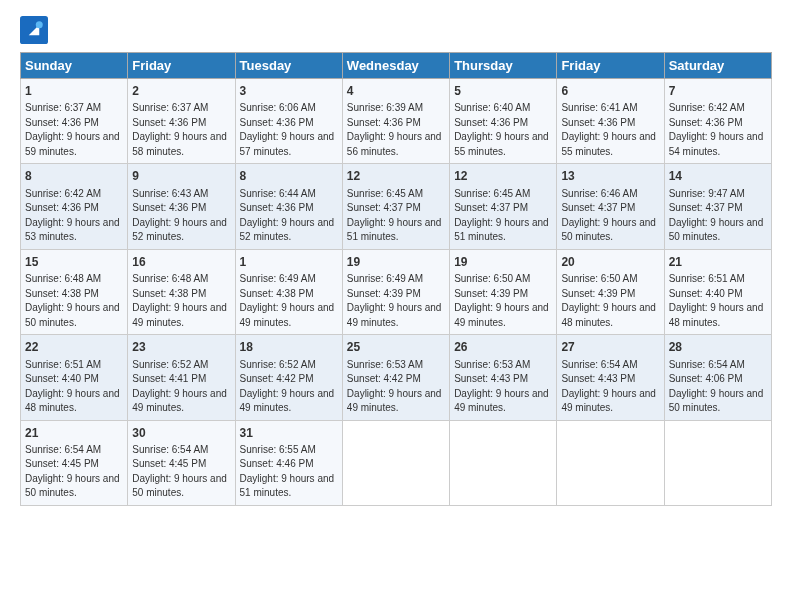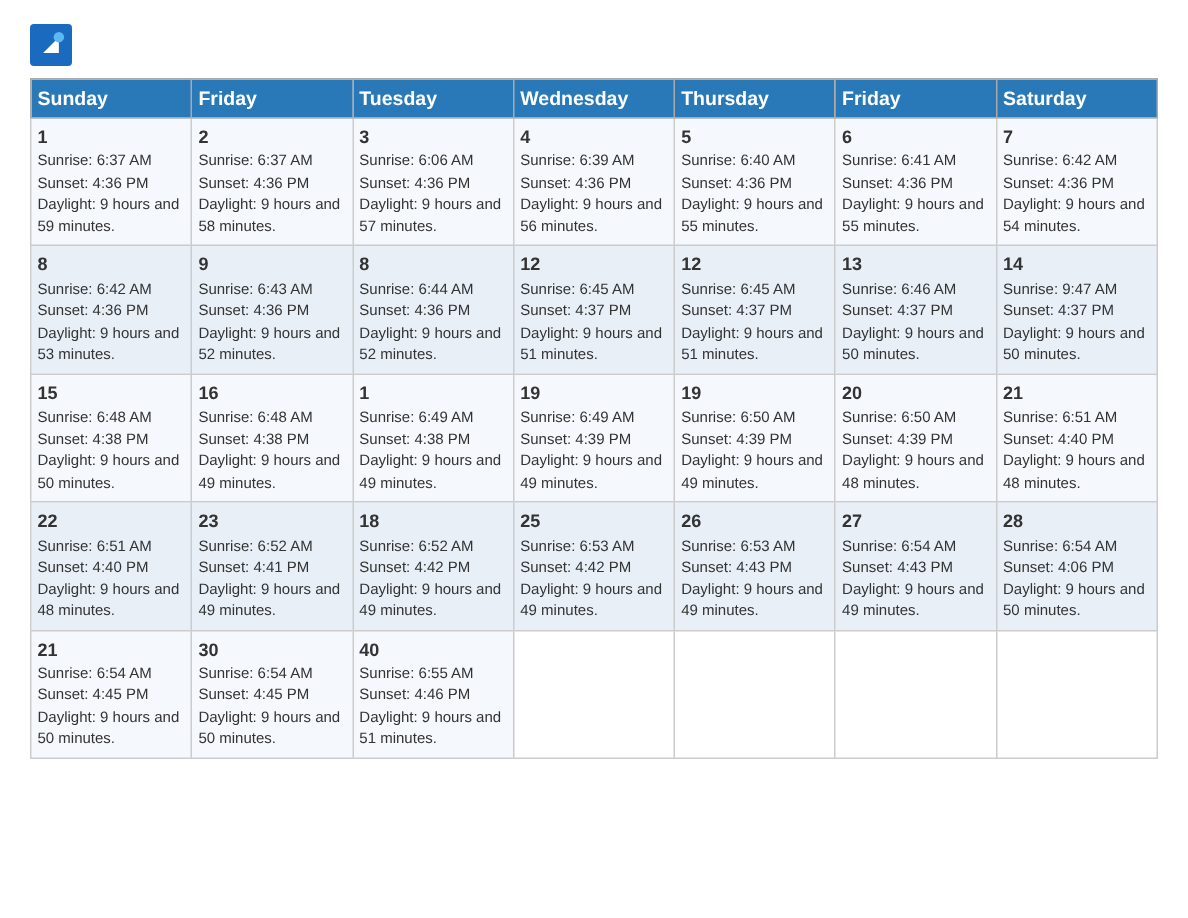--- a/index.html
+++ b/index.html
@@ -155,21 +155,21 @@
           <td><span class="day-num">23</span><span>Sunrise: 6:52 AM</span><br><span>Sunset: 4:41 PM</span><br><span>Daylight: 9 hours and 49 minutes.</span></td>
           <td><span class="day-num">18</span><span>Sunrise: 6:52 AM</span><br><span>Sunset: 4:42 PM</span><br><span>Daylight: 9 hours and 49 minutes.</span></td>
           <td><span class="day-num">25</span><span>Sunrise: 6:53 AM</span><br><span>Sunset: 4:42 PM</span><br><span>Daylight: 9 hours and 49 minutes.</span></td>
           <td><span class="day-num">26</span><span>Sunrise: 6:53 AM</span><br><span>Sunset: 4:43 PM</span><br><span>Daylight: 9 hours and 49 minutes.</span></td>
           <td><span class="day-num">27</span><span>Sunrise: 6:54 AM</span><br><span>Sunset: 4:43 PM</span><br><span>Daylight: 9 hours and 49 minutes.</span></td>
           <td><span class="day-num">28</span><span>Sunrise: 6:54 AM</span><br><span>Sunset: 4:06 PM</span><br><span>Daylight: 9 hours and 50 minutes.</span></td>
         </tr>
         <tr>
           <td><span class="day-num">21</span><span>Sunrise: 6:54 AM</span><br><span>Sunset: 4:45 PM</span><br><span>Daylight: 9 hours and 50 minutes.</span></td>
           <td><span class="day-num">30</span><span>Sunrise: 6:54 AM</span><br><span>Sunset: 4:45 PM</span><br><span>Daylight: 9 hours and 50 minutes.</span></td>
-          <td><span class="day-num">40</span><span>Sunrise: 6:55 AM</span><br><span>Sunset: 4:46 PM</span><br><span>Daylight: 9 hours and 51 minutes.</span></td>
+          <td><span class="day-num">31</span><span>Sunrise: 6:55 AM</span><br><span>Sunset: 4:46 PM</span><br><span>Daylight: 9 hours and 51 minutes.</span></td>
           <td class="empty-cell">&nbsp;</td>
           <td class="empty-cell">&nbsp;</td>
           <td class="empty-cell">&nbsp;</td>
           <td class="empty-cell">&nbsp;</td>
         </tr>
       </tbody>
   </table>
 </div>
 
 </body></html>

